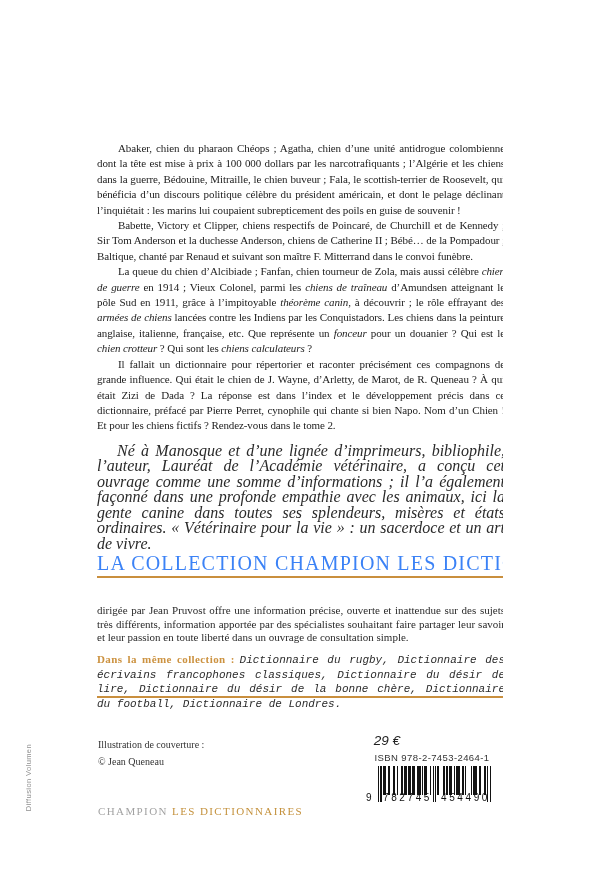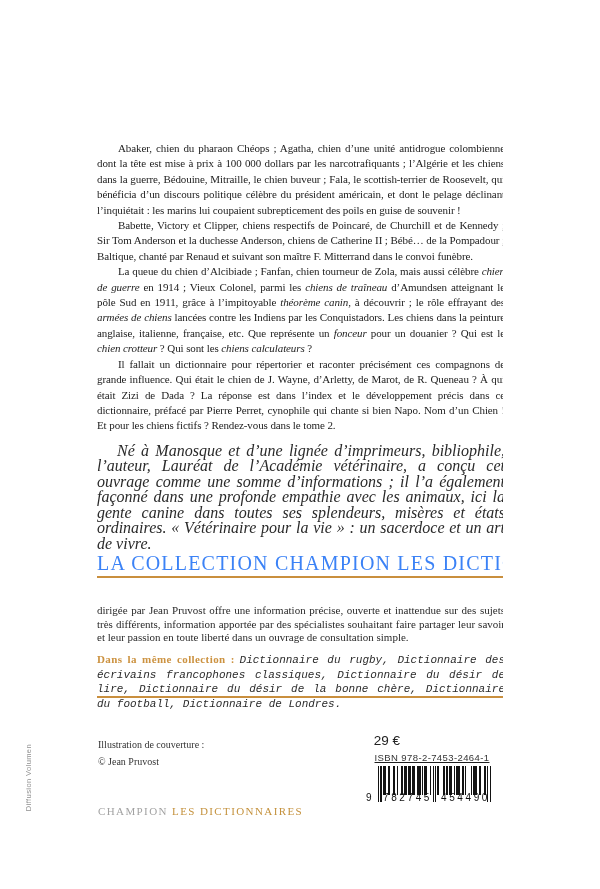--- a/index.html
+++ b/index.html
@@ -46,30 +46,30 @@
   }
   .same-col .lbl{ color:#cc9240; font-weight:bold; letter-spacing:.4px; }
   .same-col i{ font-style:italic;font-family:Liberation Mono, monospace; }
   
   .credit{
     position:absolute; left:98px; top:736px; margin:0;
     font-size:10px; line-height:17px; color:#333;
   }
   .price{
     position:absolute; right:103px; top:733px;
-    font-family:"Liberation Sans", sans-serif; font-size:13.5px; color:#222;
+    font-family:"Liberation Sans", sans-serif; font-size:13.5px; color:#222;font-style:italic;
   }
   .publisher{
     position:absolute; left:98px; top:805px;
     font-size:11px; letter-spacing:1.4px; white-space:nowrap;text-align:center;
   }
   .publisher .name{ color:#a2a2a2; }
   .publisher .series{ color:#c4913c; }
   
-  .barcode-wrap{ position:absolute; left:362px; top:752px; width:140px; height:60px;text-decoration:underline; }
+  .barcode-wrap{ position:absolute; left:362px; top:752px; width:140px; height:60px; }
   .isbn{
     display:block; width:140px; text-align:center;
     font-family:"Liberation Sans", sans-serif; font-size:9.5px; color:#333;
     letter-spacing:.4px;
   }
   .bars{ position:absolute; left:16px; top:14px; display:flex; }
   .bars .bar{ width:1.2px; height:29px; }
   .bars .bar.on{ background:#121212; }
   .bars .bar.g{ height:36px; }
   .bc-digits{
@@ -104,21 +104,21 @@
   <p class="col-body">dirigée par Jean Pruvost offre une information précise, ouverte et inattendue sur des sujets très différents, information apportée par des spécialistes souhaitant faire partager leur savoir et leur passion en toute liberté dans un ouvrage de consultation simple.</p>
   <p class="same-col">
     <span class="lbl">Dans la même collection :</span>
     <span> </span>
     <i>Dictionnaire du rugby, Dictionnaire des écrivains francophones classiques, Dictionnaire du désir de lire, Dictionnaire du désir de la bonne chère, Dictionnaire du football, Dictionnaire de Londres.</i>
   </p>
   <div class="rule bottom"></div>
 
   <p class="credit">
     <span>Illustration de couverture :</span><br>
-    <span>© Jean Pruvost</span>
+    <span>© Jean Queneau</span>
   </p>
 
   <div class="price">29 €</div>
 
   <div class="barcode-wrap">
     <span class="isbn">ISBN 978-2-7453-2464-1</span>
     <div class="bars">
         <div class="bar on g"></div>
         <div class="bar g"></div>
         <div class="bar on g"></div>

